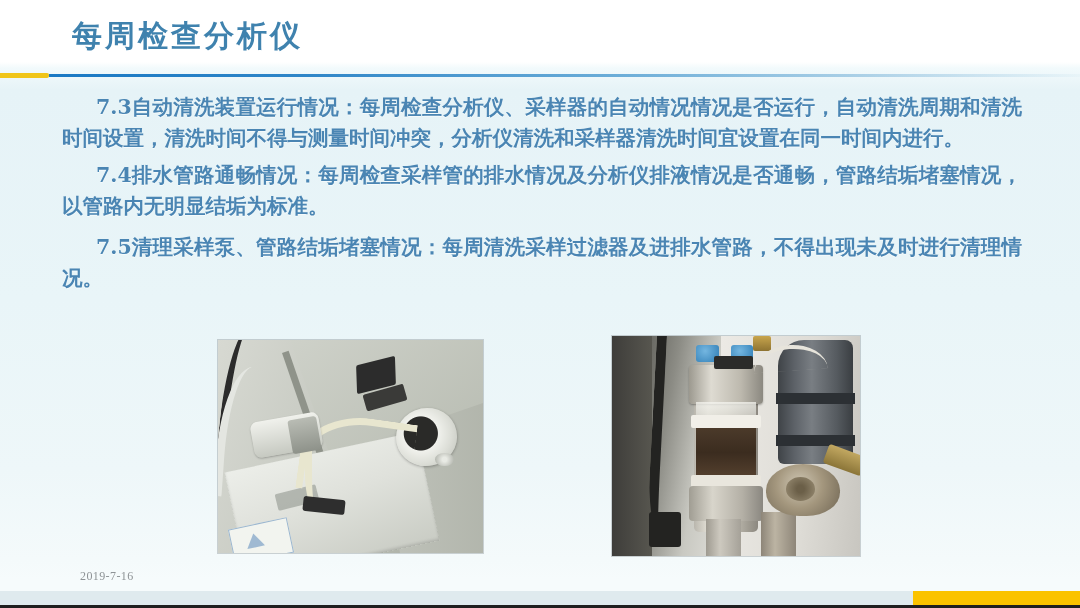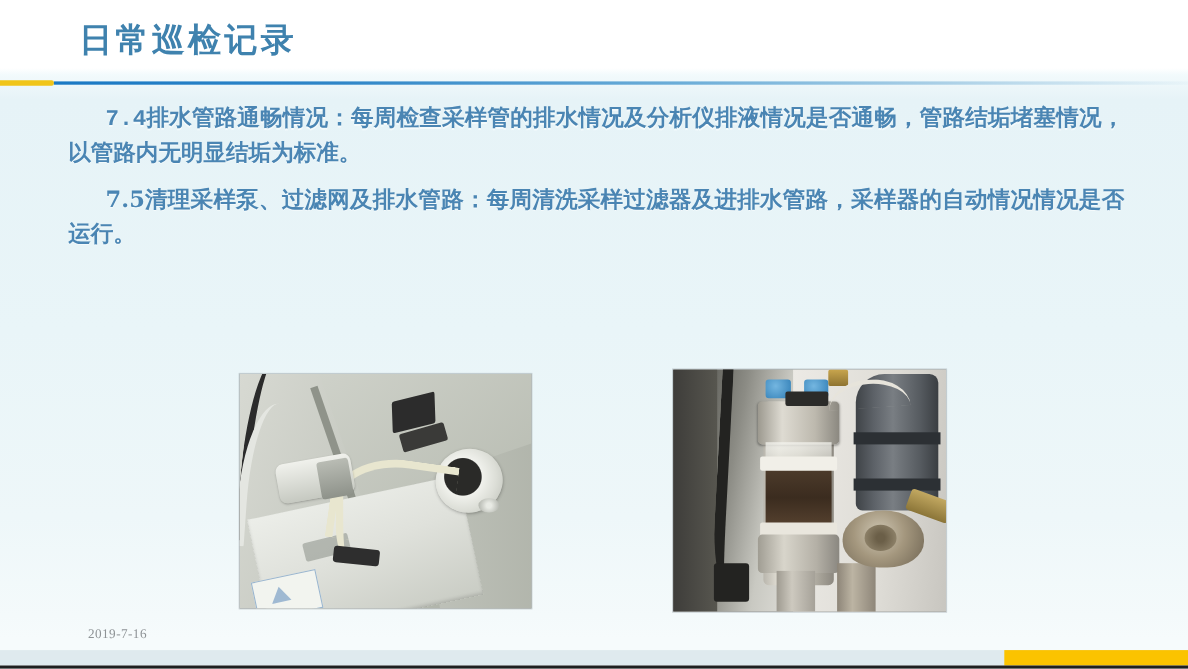--- a/index.html
+++ b/index.html
@@ -95,21 +95,21 @@
     font-weight: 700;
     line-height: 31px;
     color: #4a85b3;
     text-indent: 34px;
     letter-spacing: 0px;
     text-align: justify;
     text-justify: inter-ideograph;
     margin: 0 0 6px 0;
     text-shadow: 0 1px 0 rgba(255,255,255,0.55);
   }
-  .para.p2 { margin-top: 2px; font-family: Liberation Mono, monospace; }
+  .para.p2 { margin-top: 2px; }
   .para.p3 { margin-top: 10px; }
 
   
   .photo {
     position: absolute;
     overflow: hidden;
     background: #8f8f8a;
     box-shadow: 0 0 0 1px rgba(120,130,135,0.35);
   }
   .photo-left {
@@ -400,31 +400,32 @@
     height: 3px;
     background: #1f1f1f;
   }
 </style>
 </head>
 <body>
 
 <div class="slide">
 
   <div class="title-bar">
-    <div class="page-title">日常巡检记录</div>
+    <div class="page-title">每周检查分析仪</div>
   </div>
 
   <div class="divider">
     <div class="divider-gold"></div>
     <div class="divider-blue"></div>
   </div>
 
   <div class="content">
+    <p class="para p1">7.3自动清洗装置运行情况：每周检查分析仪、采样器的自动情况情况是否运行，自动清洗周期和清洗时间设置，清洗时间不得与测量时间冲突，分析仪清洗和采样器清洗时间宜设置在同一时间内进行。</p>
     <p class="para p2">7.4排水管路通畅情况：每周检查采样管的排水情况及分析仪排液情况是否通畅，管路结垢堵塞情况，以管路内无明显结垢为标准。</p>
-    <p class="para p3">7.5清理采样泵、过滤网及排水管路：每周清洗采样过滤器及进排水管路，采样器的自动情况情况是否运行。</p>
+    <p class="para p3">7.5清理采样泵、管路结垢堵塞情况：每周清洗采样过滤器及进排水管路，不得出现未及时进行清理情况。</p>
   </div>
 
   <div class="photo photo-left">
     <div class="ph-layer L-bg"></div>
     <div class="ph-layer L-wall-right"></div>
     <div class="ph-layer L-panel-top"></div>
     <div class="ph-layer L-panel-edge"></div>
     <div class="ph-layer L-box"></div>
     <div class="ph-layer L-box-label"></div>
     <div class="ph-layer L-sticker"></div>

